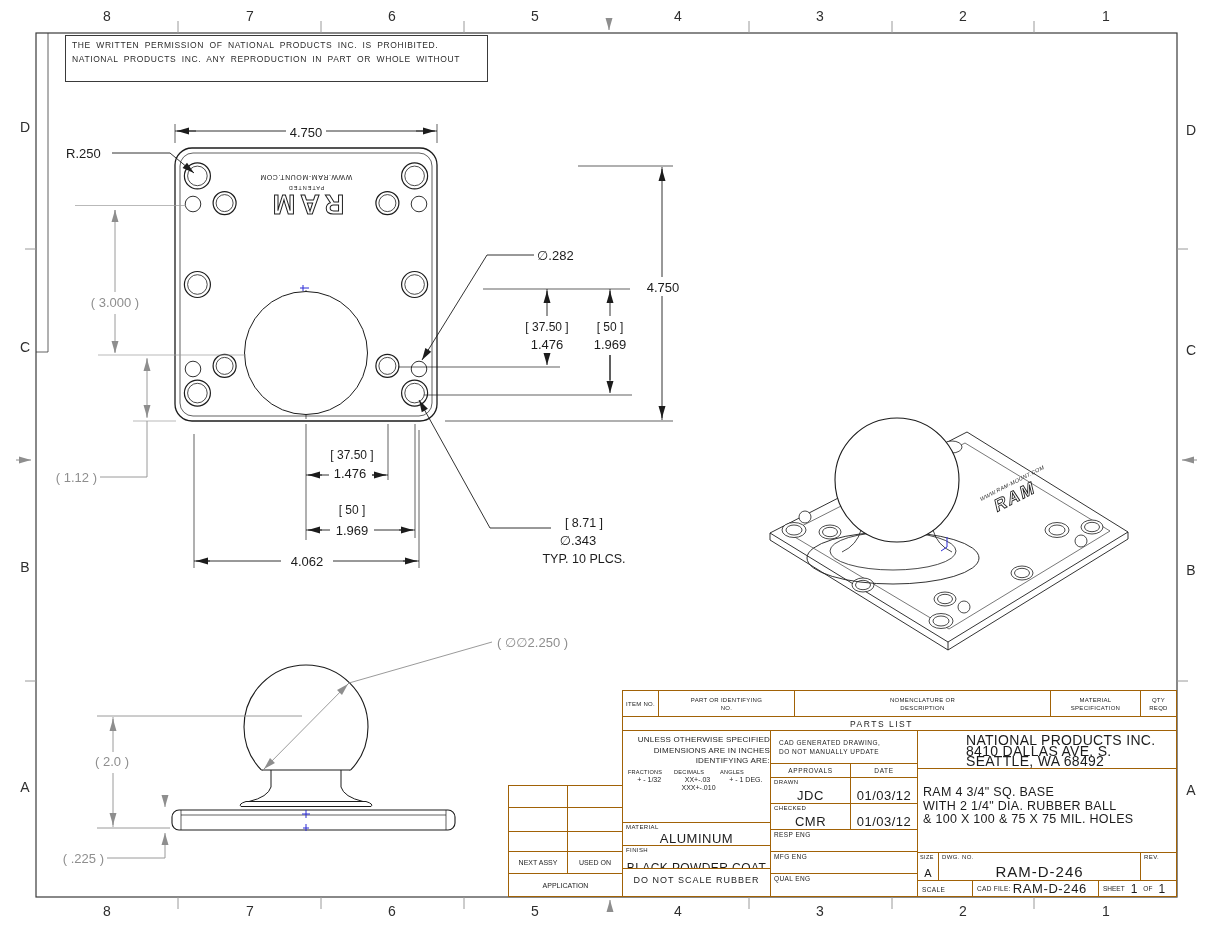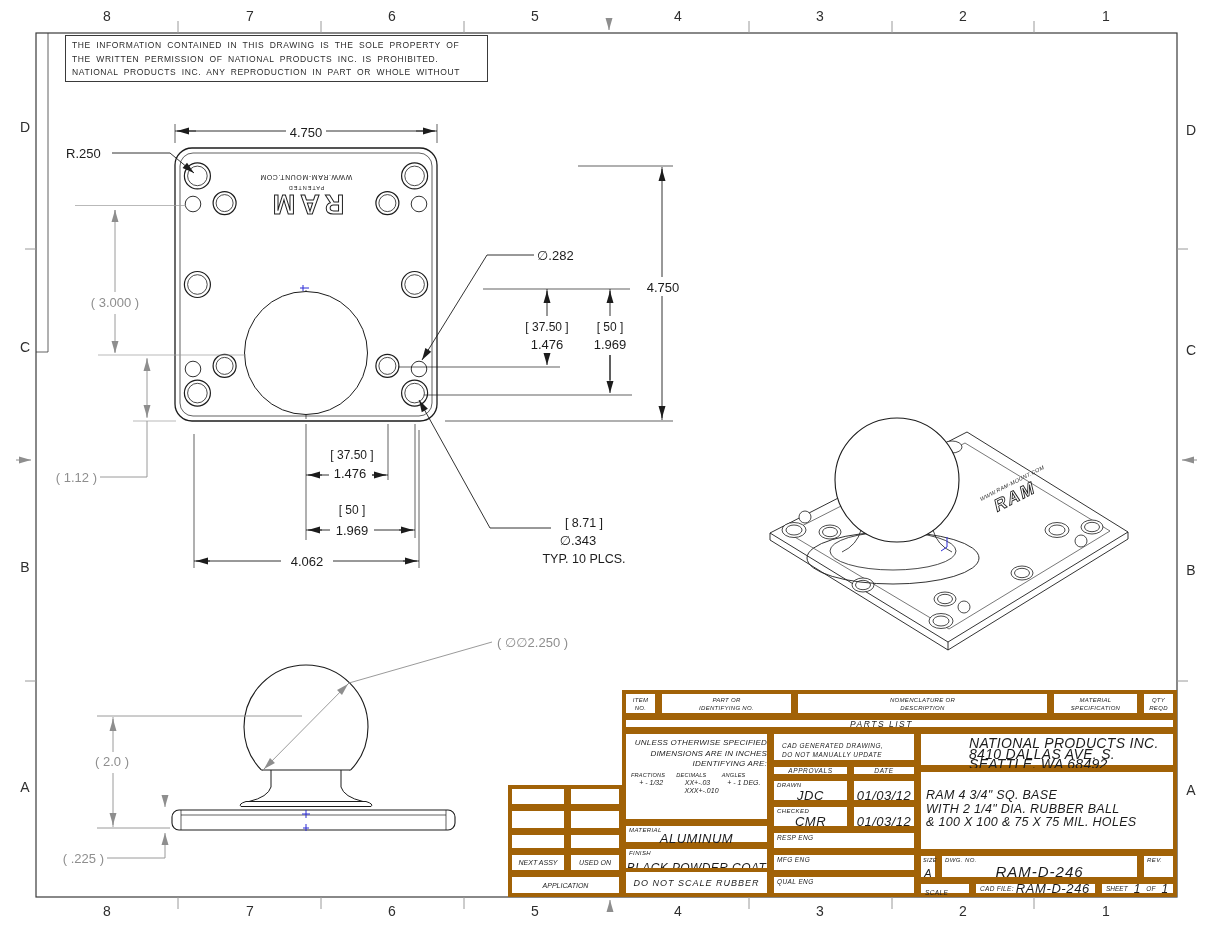--- a/index.html
+++ b/index.html
@@ -3,21 +3,21 @@
 <meta charset="utf-8">
 <style>
   html,body{margin:0;padding:0;background:#fff;}
   #sheet{position:relative;width:1214px;height:939px;background:#fff;overflow:hidden;
          font-family:"Liberation Sans","DejaVu Sans",sans-serif;color:#1c1c1c;}
   #drawing-svg{position:absolute;left:0;top:0;}
   .abs{position:absolute;box-sizing:border-box;}
   .zone{font-size:14px;color:#2e2e2e;text-align:center;width:22px;height:16px;line-height:16px;}
   .notice{border:1px solid #3a3a3a;font-size:8.5px;letter-spacing:.6px;word-spacing:2.5px;
           line-height:13.5px;padding:3px 0 0 6px;color:#2b2b2b;background:#fff;}
-  .cell{border:4px solid #a16207;background:#fff;font-style:italic;}
+  .cell{border:1px solid #a16207;background:#fff;}
   .lbl{position:absolute;top:1px;left:3px;font-size:6px;letter-spacing:.4px;color:#222;}
   .hdr{font-size:6px;line-height:8px;text-align:center;letter-spacing:.3px;display:flex;
        align-items:center;justify-content:center;height:100%;padding:0 2px;}
   .cen{display:flex;align-items:center;justify-content:center;height:100%;}
   .big{font-size:13px;letter-spacing:.5px;}
   .tol{font-size:8px;line-height:10.5px;padding:4px 0 0 5px;letter-spacing:.2px;text-align:right;}
   .tolRow{display:flex;font-size:5.6px;padding:2px 0 0 5px;letter-spacing:.2px;}
   .tolRow span{width:46px;}
   .tolVal{display:flex;font-size:7px;padding:1px 0 0 2px;}
   .tolVal span{width:49px;text-align:center;}
@@ -328,21 +328,20 @@
   <div class="abs zone" style="left:14px;top:339px">C</div>
   <div class="abs zone" style="left:14px;top:559px">B</div>
   <div class="abs zone" style="left:14px;top:779px">A</div>
   <div class="abs zone" style="left:1180px;top:122px">D</div>
   <div class="abs zone" style="left:1180px;top:342px">C</div>
   <div class="abs zone" style="left:1180px;top:562px">B</div>
   <div class="abs zone" style="left:1180px;top:782px">A</div>
 </div>
 
 <div class="abs notice" style="left:65px;top:35px;width:423px;height:47px">
-  <div>THE INFORMATION CONTAINED IN THIS DRAWING IS THE SOLE PROPERTY OF</div>
   <div>THE WRITTEN PERMISSION OF NATIONAL PRODUCTS INC. IS PROHIBITED.</div>
   <div>NATIONAL PRODUCTS INC. ANY REPRODUCTION IN PART OR WHOLE WITHOUT</div>
 </div>
 
 <div>
 
   <div class="abs cell" style="left:508px;top:785px;width:60px;height:23px"></div>
   <div class="abs cell" style="left:567px;top:785px;width:56px;height:23px"></div>
   <div class="abs cell" style="left:508px;top:807px;width:60px;height:25px"></div>
   <div class="abs cell" style="left:567px;top:807px;width:56px;height:25px"></div>

